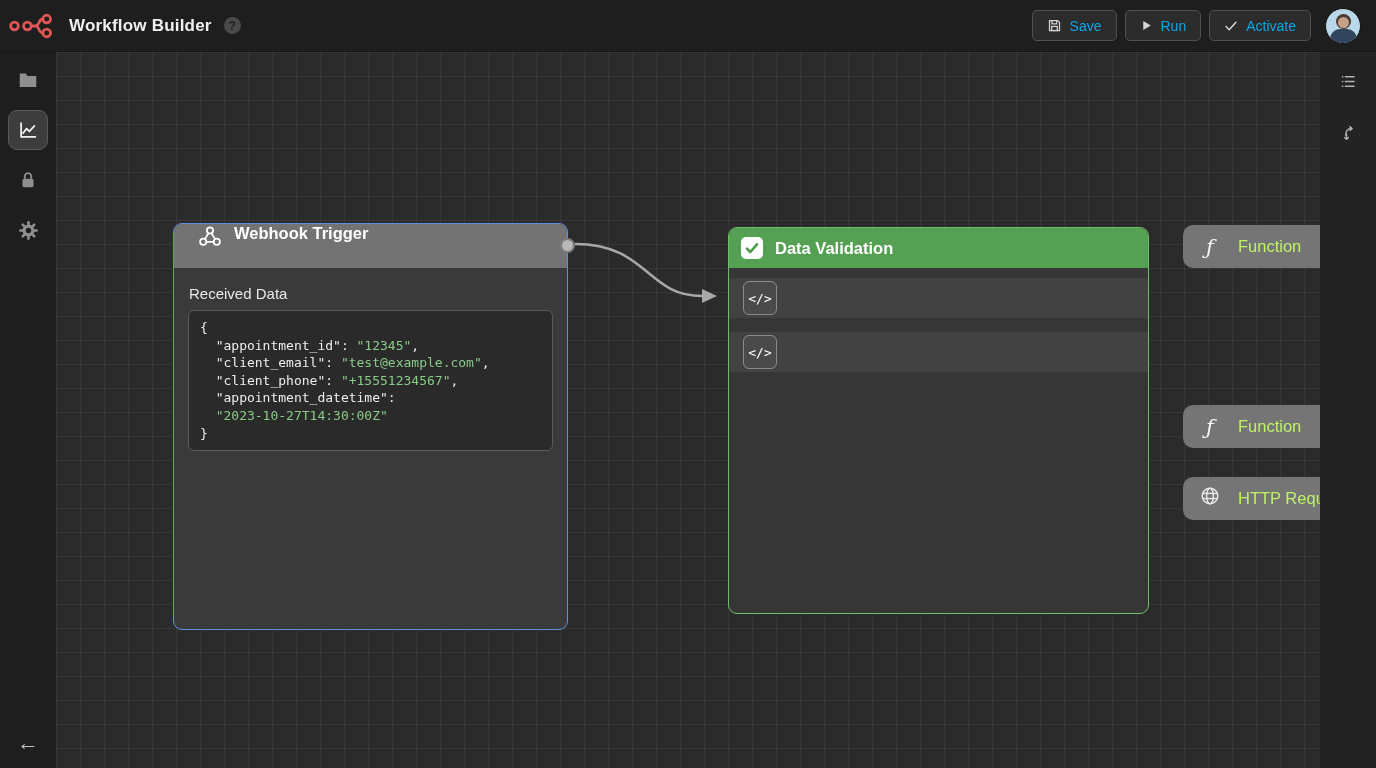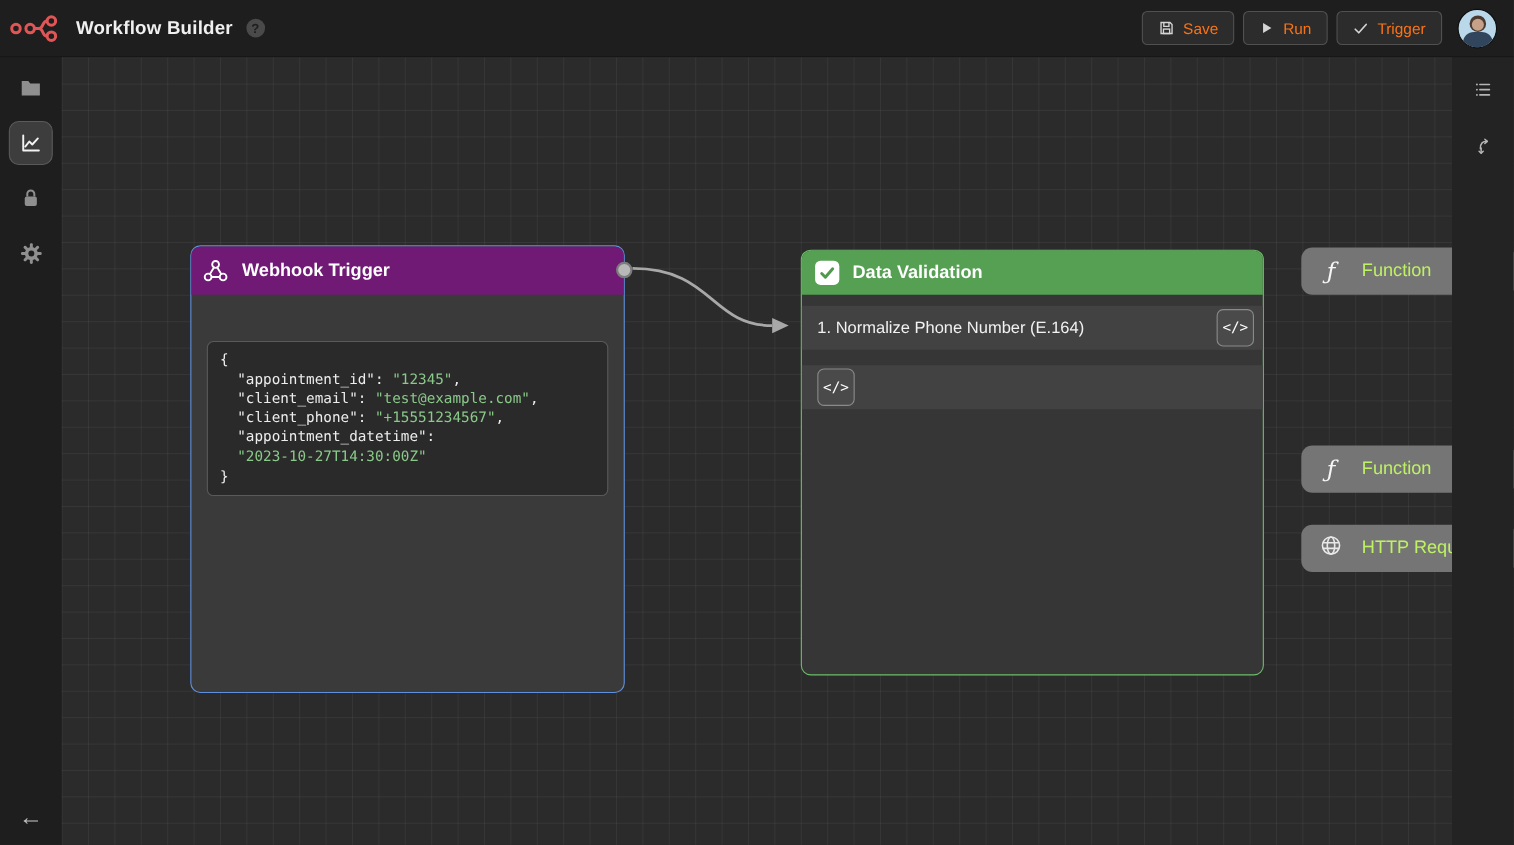--- a/index.html
+++ b/index.html
@@ -10,21 +10,21 @@
   .topbar { position:absolute; left:0; top:0; width:1376px; height:52px;
             background:#1e1e1e; border-bottom:1px solid #171717;
             display:flex; align-items:center; z-index:30; }
   .logo { width:46px; height:30px; margin-left:9px; flex:0 0 auto; }
   .app-title { color:#f0f0f0; font-size:17px; font-weight:700; margin-left:14px; letter-spacing:.2px; }
   .help-badge { width:17px; height:17px; border-radius:50%; background:#4a4a4a; color:#1e1e1e;
                 font-size:12px; font-weight:700; display:flex; align-items:center; justify-content:center;
                 margin-left:12px; cursor:default; }
   .tb-spacer { flex:1; }
   .tb-btn { height:31px; padding:0 14px; margin-left:8px; background:#2c2c2c;
-            border:1px solid #505050; border-radius:5px; color:#f97316; font-size:14px;
+            border:1px solid #505050; border-radius:5px; color:#0ea5e9; font-size:14px;
             display:flex; align-items:center; gap:8px; cursor:pointer;
             font-family:"Liberation Sans", sans-serif; }
   .tb-btn svg { display:block; }
   .avatar { width:36px; height:36px; border-radius:50%; background:#b9d9ea; margin:0 15px 0 14px;
             position:relative; overflow:hidden; border:1px solid #0e0e0e; cursor:pointer; flex:0 0 auto; }
   .av-head { position:absolute; left:10px; top:5px; width:15px; height:15px; border-radius:50%; background:#4a3a30; }
   .av-face { position:absolute; left:12px; top:8px; width:11px; height:11px; border-radius:50%; background:#c7a088; }
   .av-body { position:absolute; left:4px; top:20px; width:27px; height:18px; border-radius:10px 10px 0 0; background:#31455c; }
 
   
@@ -55,22 +55,22 @@
               linear-gradient(rgba(255,255,255,0.05) 1px, transparent 1px),
               linear-gradient(90deg, rgba(255,255,255,0.05) 1px, transparent 1px);
             background-size:24px 24px; z-index:1; }
   .wires { position:absolute; left:0; top:0; width:1320px; height:716px; z-index:2; pointer-events:none; }
 
   
   .node { position:absolute; border-radius:9px; z-index:3; }
 
   .node-webhook { left:117px; top:171px; width:395px; height:407px;
                   background:#3a3a3a; border:1px solid #6090dd; }
-  .node-webhook .node-header { background:#701a75; height:44px; border-radius:8px 8px 0 0;
-                  display:flex; align-items:center; padding:0 10px; gap:12px; position:relative; }
+  .node-webhook .node-header { background:#737373; height:44px; border-radius:8px 8px 0 0;
+                  display:flex; align-items:flex-start; padding:0 24px; gap:12px; position:relative; }
   .node-title { color:#ffffff; font-size:16.5px; font-weight:700; }
   .out-dot { position:absolute; right:-8px; top:14px; width:15px; height:15px; border-radius:50%;
              background:#b8b8b8; border:2px solid #7c7c7c; cursor:crosshair; }
   .section-label { color:#e8e8e8; font-size:15px; margin:17px 0 0 15px; }
   .code-box { position:absolute; left:14px; top:86px; width:365px; height:141px;
               background:#2a2a2a; border:1px solid #5a5a5a; border-radius:6px;
               padding:8px 11px; overflow:hidden; }
   .code-line { font-family:"DejaVu Sans Mono", monospace; font-size:13px; line-height:17.6px;
                white-space:pre; color:#ededed; }
   .tok-s { color:#8ac98a; }
@@ -113,20 +113,21 @@
         <circle cx="5.2" cy="17.8" r="3.1"></circle>
         <circle cx="18.8" cy="17.8" r="3.1"></circle>
         <circle cx="12" cy="6.4" r="3.1"></circle>
         <path d="M10.5 9.2 L7 14.9"></path>
         <path d="M13.5 9.2 L17 14.9"></path>
         <path d="M8.4 17.8 L15.6 17.8"></path>
       </svg>
       <span class="node-title">Webhook Trigger</span>
       <span class="out-dot"></span>
     </div>
+    <div class="section-label">Received Data</div>
     <div class="code-box" id="webhook-code">
         <div class="code-line"><span>{</span></div>
         <div class="code-line"><span>  "appointment_id": </span><span class="tok-s">"12345"</span><span>,</span></div>
         <div class="code-line"><span>  "client_email": </span><span class="tok-s">"test@example.com"</span><span>,</span></div>
         <div class="code-line"><span>  "client_phone": </span><span class="tok-s">"+15551234567"</span><span>,</span></div>
         <div class="code-line"><span>  "appointment_datetime":</span></div>
         <div class="code-line"><span>  </span><span class="tok-s">"2023-10-27T14:30:00Z"</span></div>
         <div class="code-line"><span>}</span></div>
       </div>
   </div>
@@ -135,21 +136,20 @@
     <div class="node-header">
       <span class="checkbox">
         <svg width="16" height="16" viewBox="0 0 24 24" fill="none" stroke="#4f9a4c" stroke-width="4" stroke-linecap="round" stroke-linejoin="round">
             <polyline points="4.5,13 9.5,18 19.5,6.5"></polyline>
           </svg>
       </span>
       <span class="node-title">Data Validation</span>
     </div>
     <div class="steps" id="validation-steps">
         <div class="step-row">
-          <span class="step-label">1. Normalize Phone Number (E.164)</span>
           <span class="code-btn">&lt;/&gt;</span>
         </div>
         <div class="step-row">
           <span class="code-btn">&lt;/&gt;</span>
         </div>
       </div>
   </div>
 
   <div id="palette">
       <div class="pill" style="top: 173px;">
@@ -198,21 +198,21 @@
     <svg width="13" height="13" viewBox="0 0 24 24">
       <polygon points="6,3.5 20,12 6,20.5" fill="#d5d5d5"></polygon>
     </svg>
     <span>Run</span>
   </button>
 
   <button class="tb-btn">
     <svg width="14" height="14" viewBox="0 0 24 24" fill="none" stroke="#d5d5d5" stroke-width="2.6" stroke-linecap="round" stroke-linejoin="round">
       <polyline points="3.5,13 9,18.5 20.5,5.5"></polyline>
     </svg>
-    <span>Trigger</span>
+    <span>Activate</span>
   </button>
 
   <div class="avatar">
     <div class="av-head"></div>
       <div class="av-face"></div>
       <div class="av-body"></div>
   </div>
 </div>
 
 <div class="sidebar">

